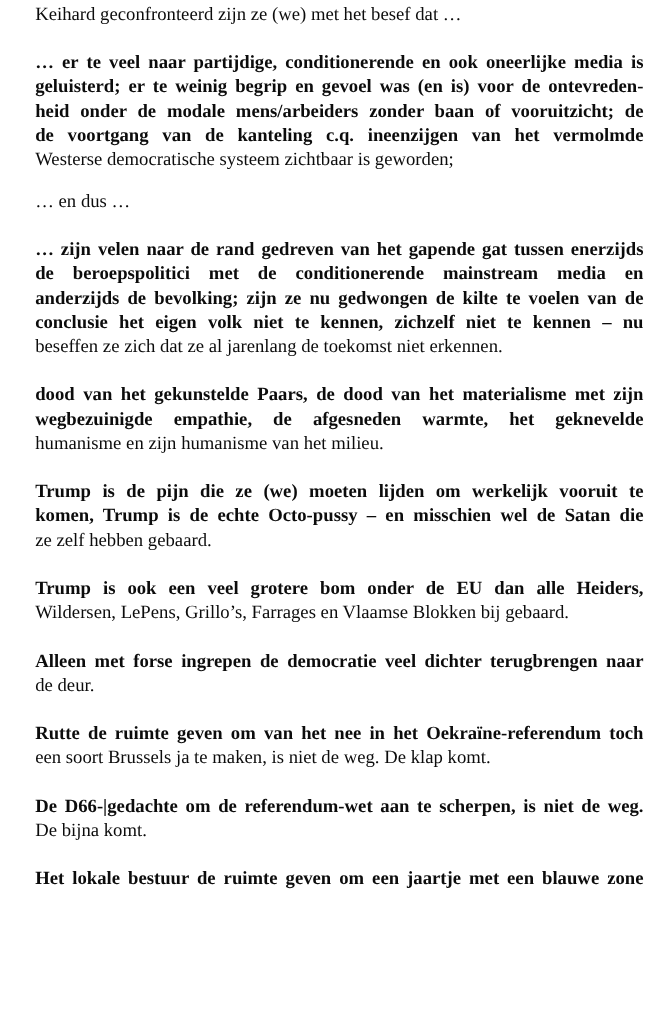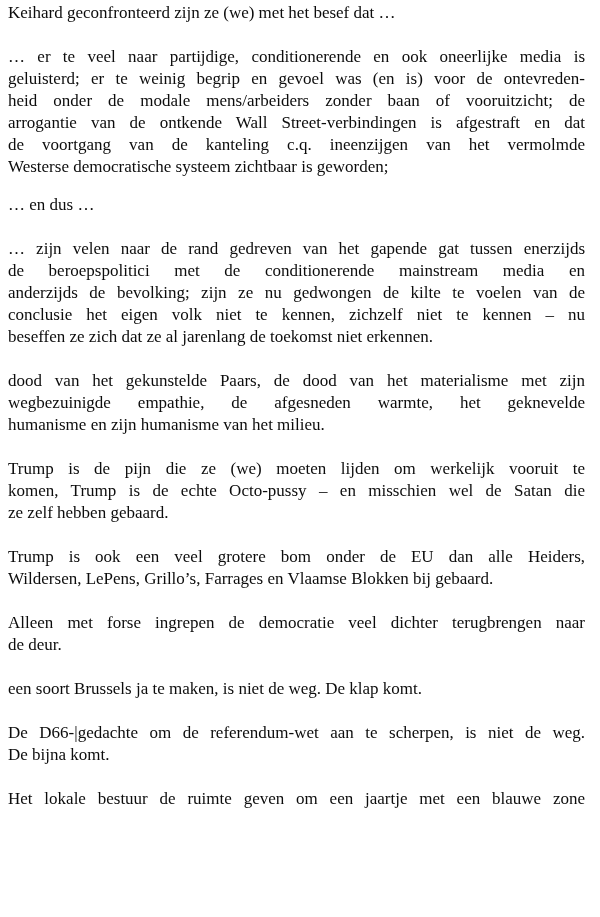--- a/index.html
+++ b/index.html
@@ -11,52 +11,52 @@
     width: 600px;
     height: 917px;
     overflow: hidden;
     font-family: "Liberation Serif", "DejaVu Serif", serif;
     color: #0c0c0c;
   }
   .page {
     box-sizing: border-box;
     width: 600px;
     height: 917px;
-    padding: 2px 15px 0 8px;
+    padding: 2px 15px 0 32px;
     background: #ffffff;
   }
   .para {
     margin: 0 0 22px 0;
   }
   .ln {
     font-size: 17px;
     line-height: 22px;
     white-space: normal;
   }
   
   .j {
     text-align: justify;
     text-align-last: justify;
+    font-weight: bold;
   }
 </style>
 </head>
 <body>
 
 <div class="page">
 
   <p class="para">
     <span class="ln">Keihard geconfronteerd zijn ze (we) met het besef dat …</span>
   </p>
 
   <p class="para">
     </p>
     <div class="ln j">… er te veel naar partijdige, conditionerende en ook oneerlijke media is</div>
     <div class="ln j">geluisterd; er te weinig begrip en gevoel was (en is) voor de ontevreden-</div>
     <div class="ln j">heid onder de modale mens/arbeiders zonder baan of vooruitzicht; de</div>
-    <div class="ln j">arrogantie van de ontkende Wall Street-verbindingen is afgestraft en dat</div>
     <div class="ln j">de voortgang van de kanteling c.q. ineenzijgen van het vermolmde</div>
     <div class="ln">Westerse democratische systeem zichtbaar is geworden;</div>
   <p></p>
 
   <p class="para">
     <span class="ln">… en dus …</span>
   </p>
 
   <p class="para">
     </p>
@@ -88,20 +88,21 @@
   <p></p>
 
   <p class="para">
     </p>
     <div class="ln j">Alleen met forse ingrepen de democratie veel dichter terugbrengen naar</div>
     <div class="ln">de deur.</div>
   <p></p>
 
   <p class="para">
     </p>
+    <div class="ln j">Rutte de ruimte geven om van het nee in het Oekraïne-referendum toch</div>
     <div class="ln">een soort Brussels ja te maken, is niet de weg. De klap komt.</div>
   <p></p>
 
   <p class="para">
     </p>
     <div class="ln j">De D66-|gedachte om de referendum-wet aan te scherpen, is niet de weg.</div>
     <div class="ln">De bijna komt.</div>
   <p></p>
 
   <p class="para">

